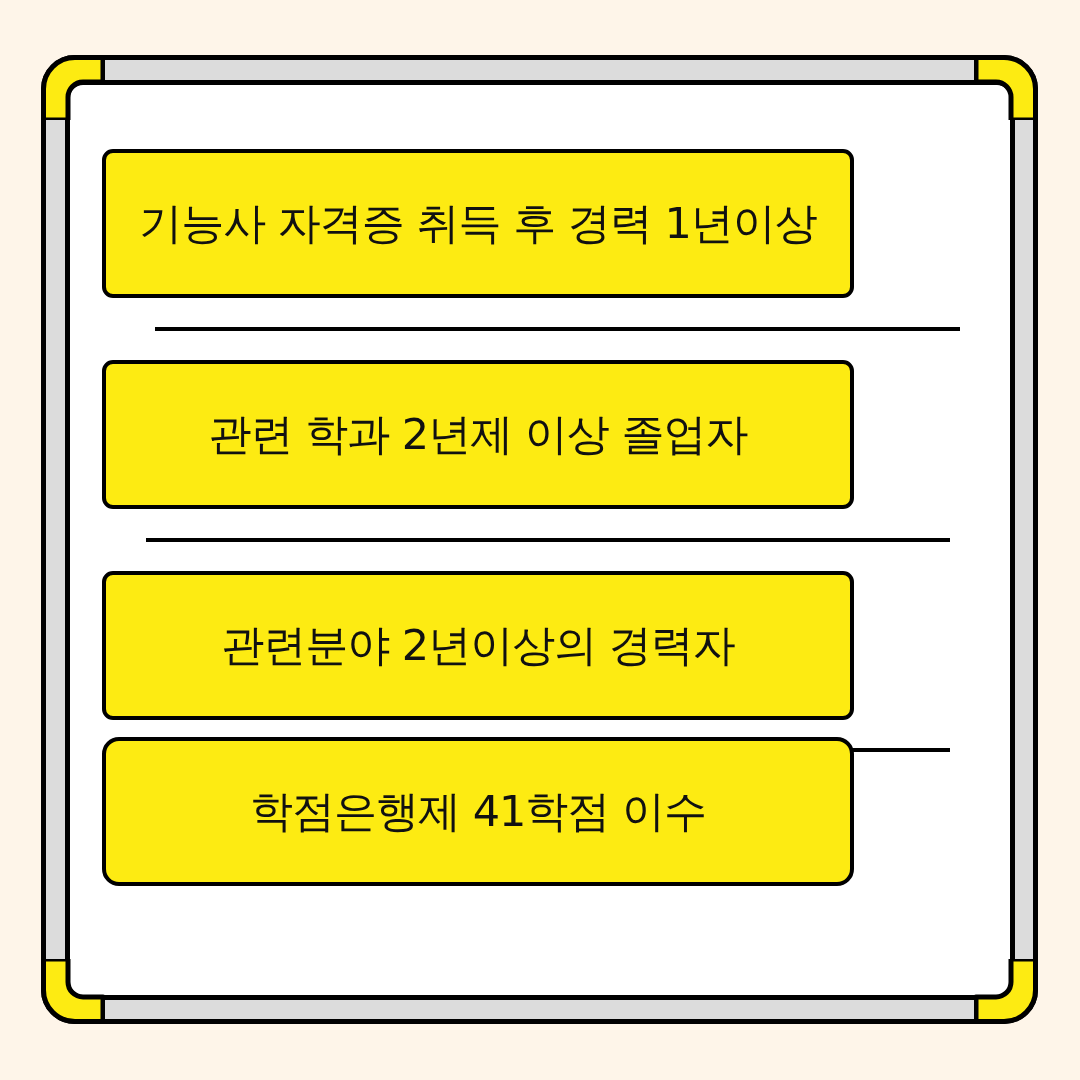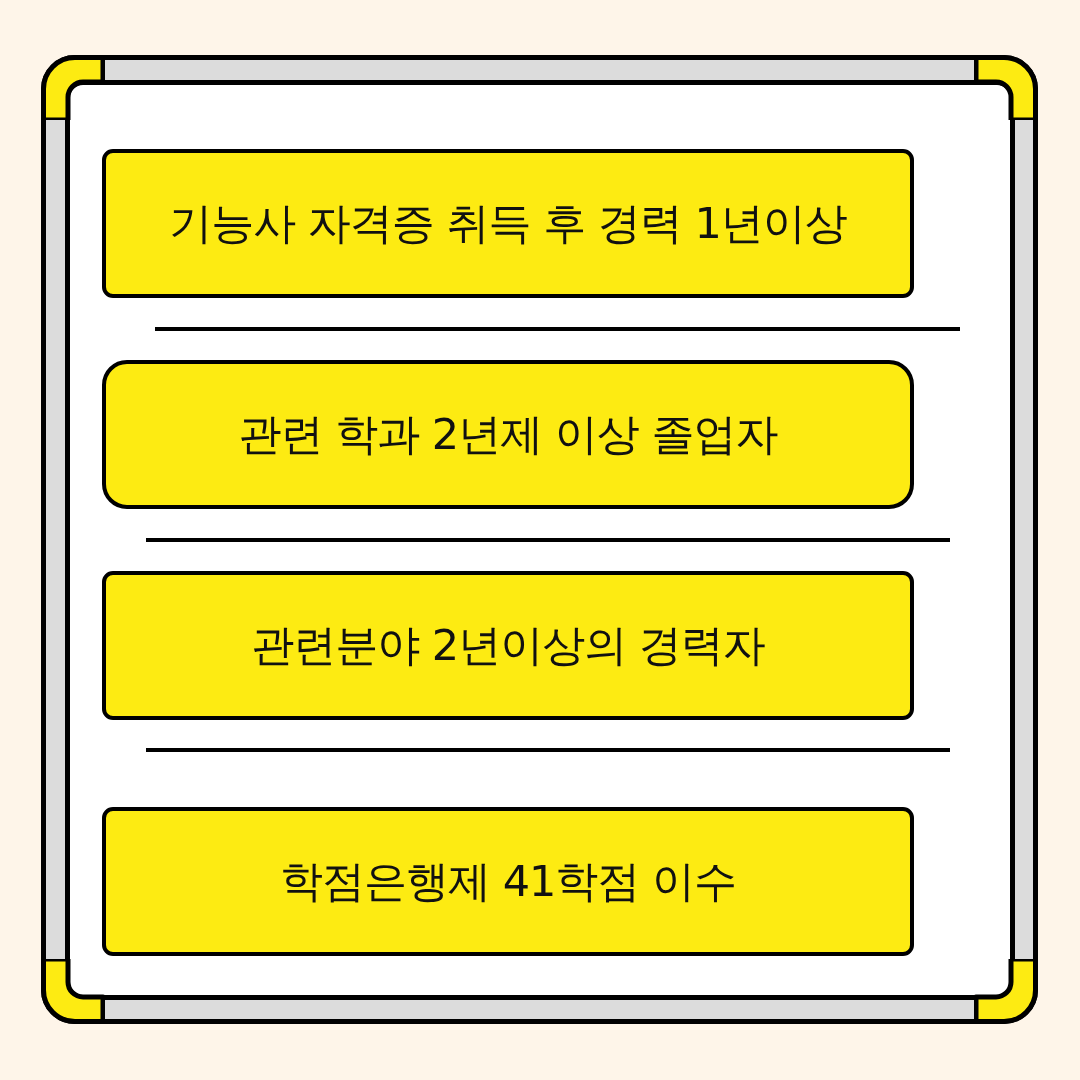--- a/index.html
+++ b/index.html
@@ -48,21 +48,21 @@
     .corner svg { display: block; }
     .corner.tl { left: 41px; top: 55px; }
     .corner.tr { left: 974px; top: 55px; }
     .corner.bl { left: 41px; top: 959px; }
     .corner.br { left: 974px; top: 959px; }
 
     
     .item-box {
       position: absolute;
       left: 102px;
-      width: 812px;
+      width: 752px;
       height: 149px;
       box-sizing: border-box;
       background: #FDEB12;
       border: 4px solid #000;
       border-radius: 11px;
       display: flex;
       align-items: center;
       justify-content: center;
       cursor: pointer;
     }
@@ -103,25 +103,25 @@
   <svg width="64" height="65" viewBox="0 0 64 65" style="transform: scale(-1,-1);">
     <path d="M2.5 65 L2.5 34 A31.5 31.5 0 0 1 34 2.5 L62 2.5 L62 27 L42 27 A15 15 0 0 0 27 42 L27 65 Z" fill="#FDEB12" stroke="#000" stroke-width="5" stroke-linejoin="round"></path>
   </svg>
 </div>
 
 <div class="item-box" style="top:149px;">
   <span class="label">기능사 자격증 취득 후 경력 1년이상</span>
 </div>
 <div class="separator" style="left:155px; width:805px; top:327px;"></div>
 
-<div class="item-box" style="top:360px;border-radius:25px;">
+<div class="item-box" style="top:360px;">
   <span class="label">관련 학과 2년제 이상 졸업자</span>
 </div>
 <div class="separator" style="left:146px; width:804px; top:538px;"></div>
 
 <div class="item-box" style="top:571px;text-align:right;">
   <span class="label">관련분야 2년이상의 경력자</span>
 </div>
 <div class="separator" style="left:146px; width:804px; top:748px;"></div>
 
-<div class="item-box" style="top:807px;">
+<div class="item-box" style="top:737px;border-radius:17px;">
   <span class="label">학점은행제 41학점 이수</span>
 </div>
 
 </body></html>

